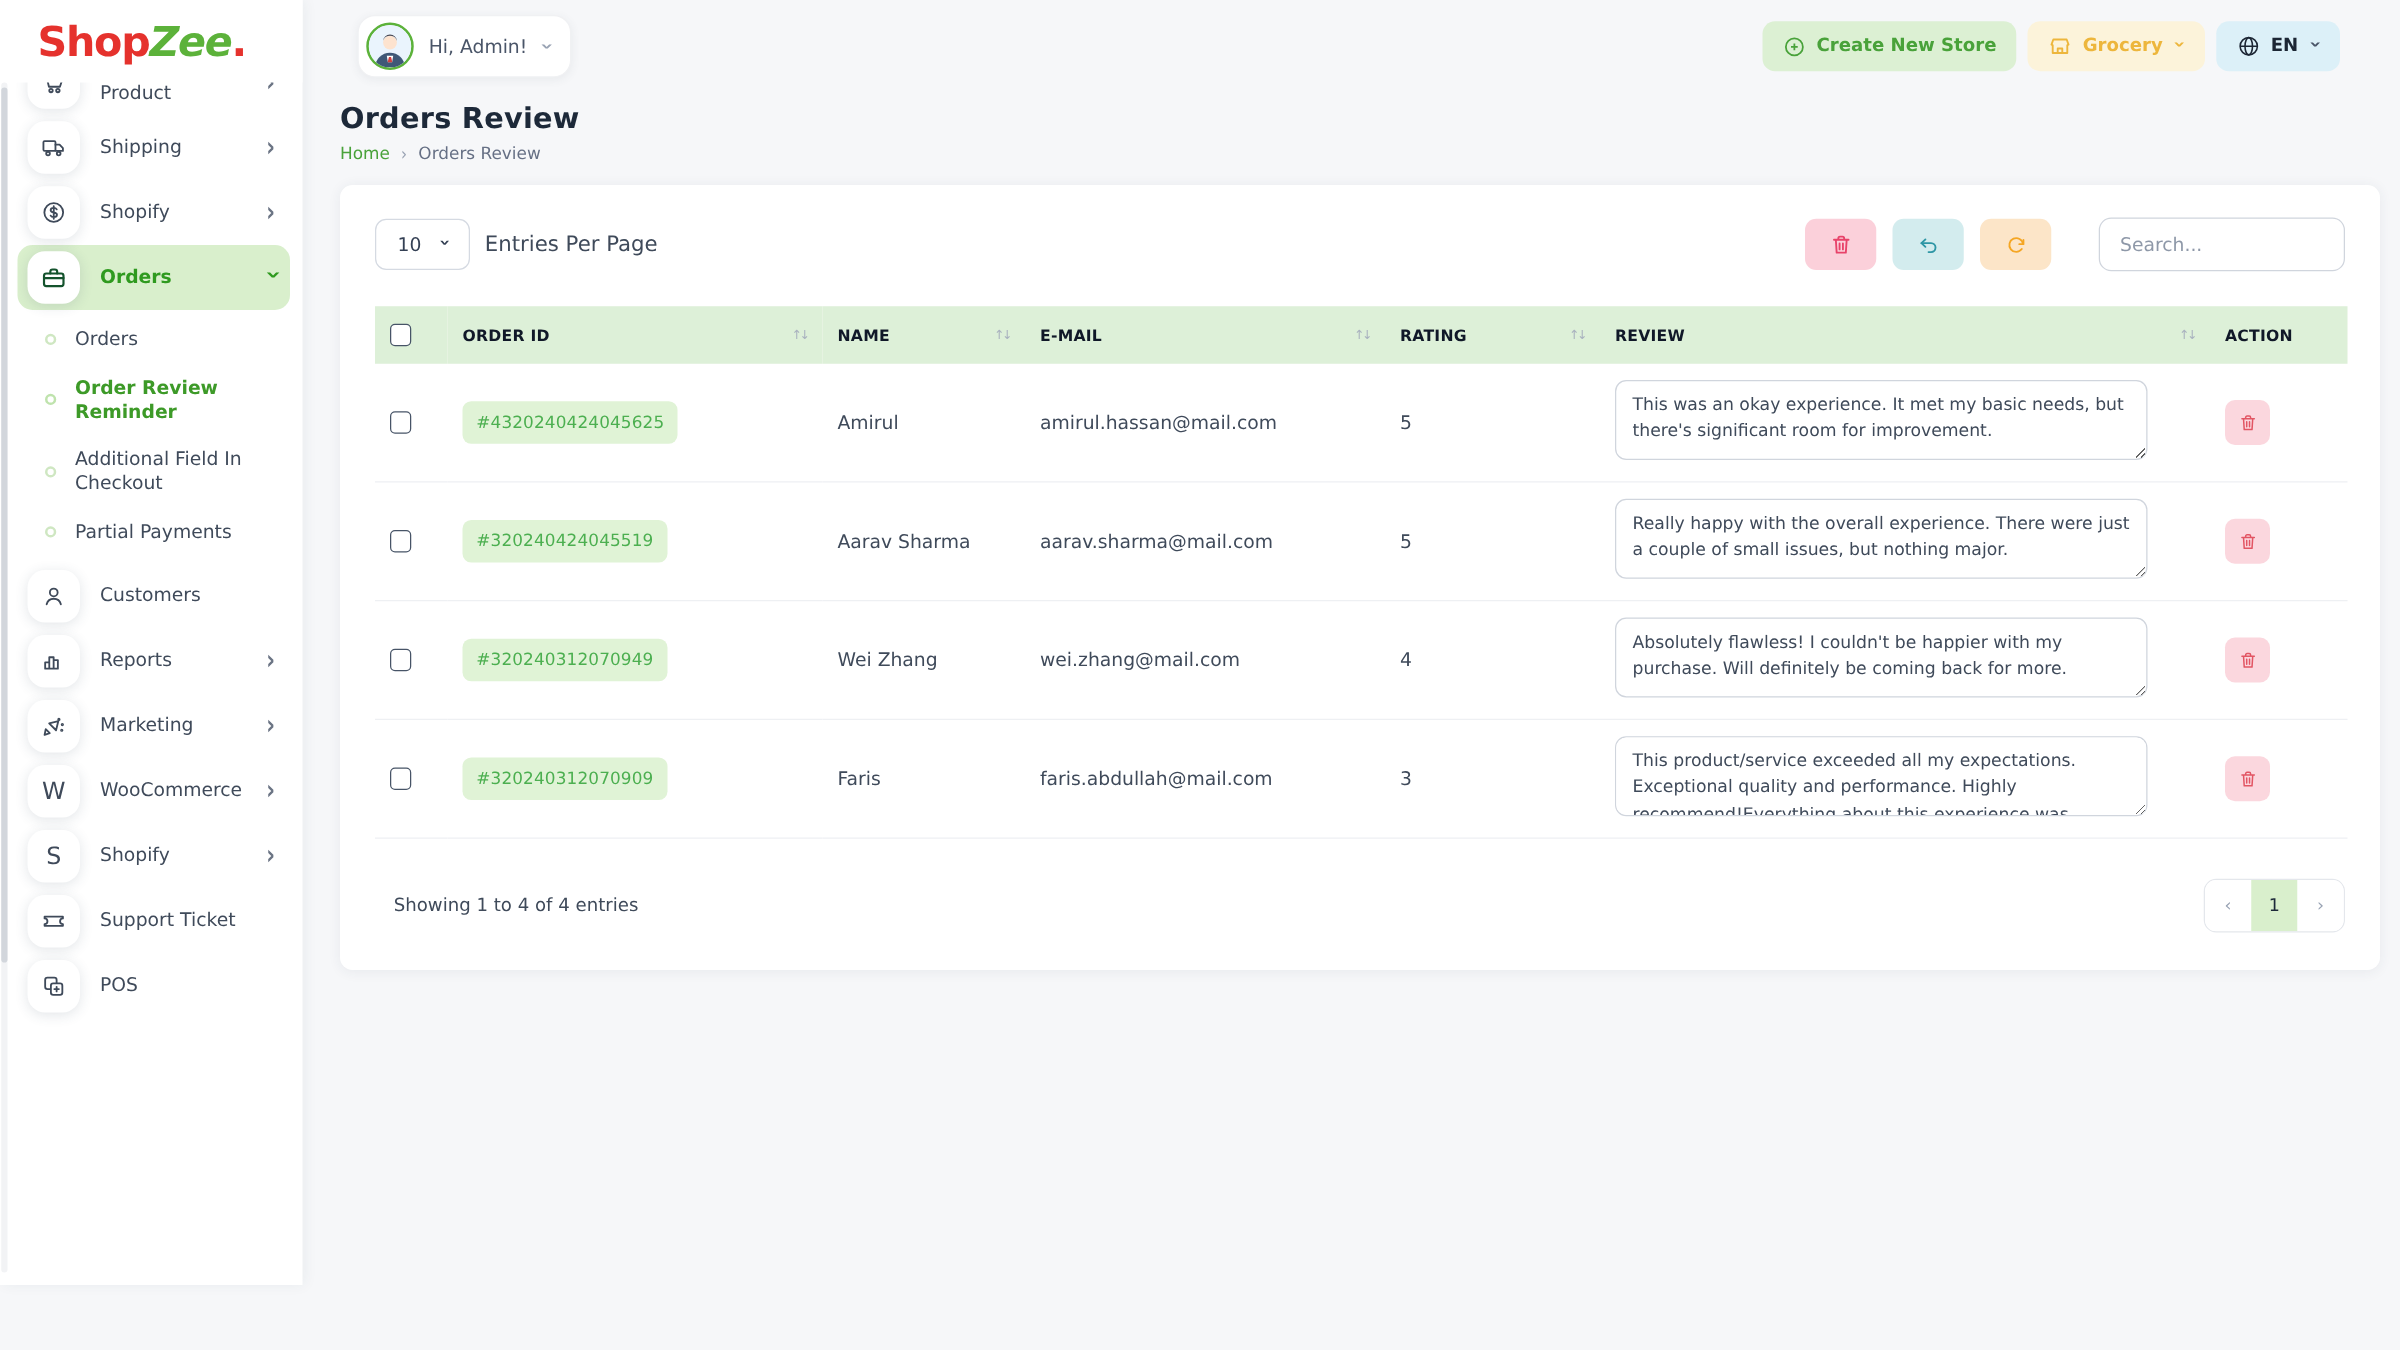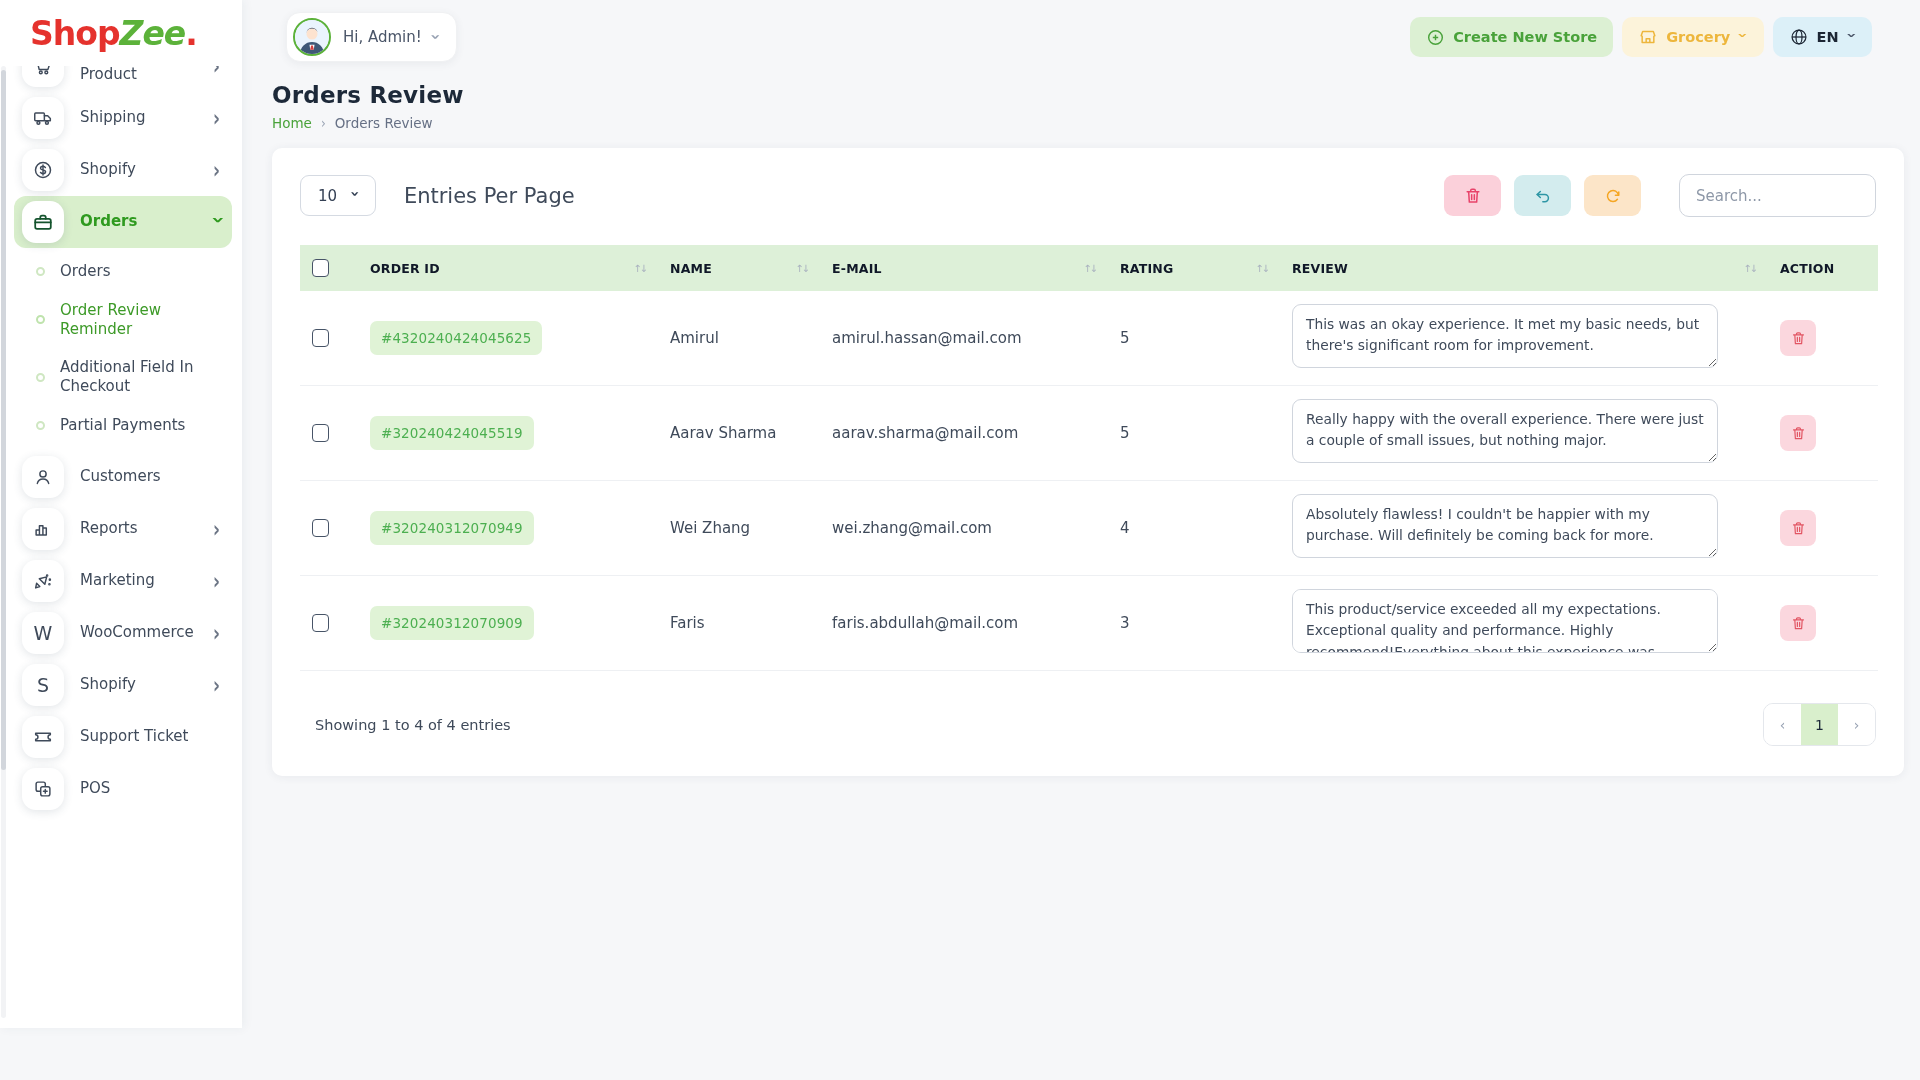--- a/index.html
+++ b/index.html
@@ -23,21 +23,21 @@
   .chev { font-size:17px; color:#6b7484; padding-right:4px; font-weight:bold; transform:scaleY(1.3); }
   .chev.down { display:inline-block; transform:rotate(90deg) scaleY(1.3); }
   .nav-item.active { background:#d9efcc; }
   .nav-item.active .nav-label { color:#2f9a1f; font-weight:bold; }
   .nav-item.active .chev { color:#2f9a1f; }
   .nav-item.active .nav-ic svg { stroke:#14532d; stroke-width:1.9; }
   .subnav { padding:4px 0 6px 0; }
   .sub-item { display:flex; align-items:center; gap:15px; padding:10px 8px 10px 22px; cursor:pointer; }
   .bullet { width:9px; height:9px; min-width:9px; border-radius:50%; border:2.5px solid #cfe7c2; background:#fff; }
   .sub-label { font-size:15px; color:#3f4a5a; line-height:1.25; }
-  .sub-item.active .sub-label { color:#3d9a28; font-weight:normal; }
+  .sub-item.active .sub-label { color:#3d9a28; font-weight:bold; }
   .sub-item.active .bullet { border-color:#bfe3ad; }
 
   
   .main { position:absolute; left:242px; top:0; width:1678px; height:1056px; }
   .topbar { display:flex; align-items:center; justify-content:space-between; padding:13px 48px 13px 44px; height:74px; }
   .user-chip { display:flex; align-items:center; gap:12px; background:#fff; border:1px solid #f0f1f3; border-radius:14px; padding:5px 16px 5px 6px; box-shadow:0 2px 8px rgba(50,70,90,.07); cursor:pointer; }
   .avatar { width:38px; height:38px; border-radius:50%; border:2px solid #5cb23a; overflow:hidden; background:#eaf4fd; }
   .user-name { font-size:15px; color:#4a5568; }
   .chip-chev { font-size:14px; color:#98a2b3; display:inline-block; transform:rotate(90deg) scaleY(1.3); font-weight:bold; }
   .top-actions { display:flex; align-items:center; gap:9px; }
@@ -56,24 +56,24 @@
   .page-head { padding:8px 48px 0 30px; }
   .page-title { font-size:23px; font-weight:bold; color:#1d2939; letter-spacing:.2px; }
   .breadcrumb { display:flex; align-items:center; gap:9px; margin-top:7px; font-size:13.5px; }
   .bc-home { color:#49a23a; cursor:pointer; }
   .bc-sep { color:#98a2b3; font-size:12px; transform:scaleY(1.2); }
   .bc-cur { color:#667085; }
 
   
   .card { margin:17px 16px 0 30px; background:#fff; border-radius:10px; box-shadow:0 1px 10px rgba(40,60,80,.07); padding:26px 28px 30px 28px; min-height:520px; }
   .controls { display:flex; align-items:center; justify-content:space-between; }
-  .controls-left { display:flex; align-items:center; gap:28px;justify-content:flex-end; }
+  .controls-left { display:flex; align-items:center; gap:12px;justify-content:flex-end; }
   .select-box { display:flex; align-items:center; gap:14px; border:1px solid #d5dae2; border-radius:9px; height:41px; padding:0 14px 0 17px; font-size:15px; color:#344054; cursor:pointer; background:#fff; }
   .select-box .chev { transform:rotate(90deg) scaleY(1.1); font-size:14px; color:#344054; }
-  .entries-label { font-size:21px; color:#3f4a5a; }
+  .entries-label { font-size:17px; color:#3f4a5a; }
   .controls-right { display:flex; align-items:center; gap:13px; }
   .icon-btn { width:57px; height:41px; border:none; border-radius:9px; display:flex; align-items:center; justify-content:center; cursor:pointer; }
   .icon-btn svg { width:20px; height:20px; fill:none; stroke-width:1.8; stroke-linecap:round; stroke-linejoin:round; }
   .btn-del { background:#fbd0da; } .btn-del svg { stroke:#e8436a; }
   .btn-undo { background:#d3ecee; } .btn-undo svg { stroke:#2e96a5; }
   .btn-refresh { background:#fce5c8; margin-right:25px; } .btn-refresh svg { stroke:#f5a623; }
   .search-input { width:197px; height:43px; border:1px solid #d0d5dd; border-radius:10px; padding:0 16px; font-size:15px; font-family:inherit; color:#344054; outline:none; background:#fff; }
   .search-input::placeholder { color:#8e98a8; }
 
   

